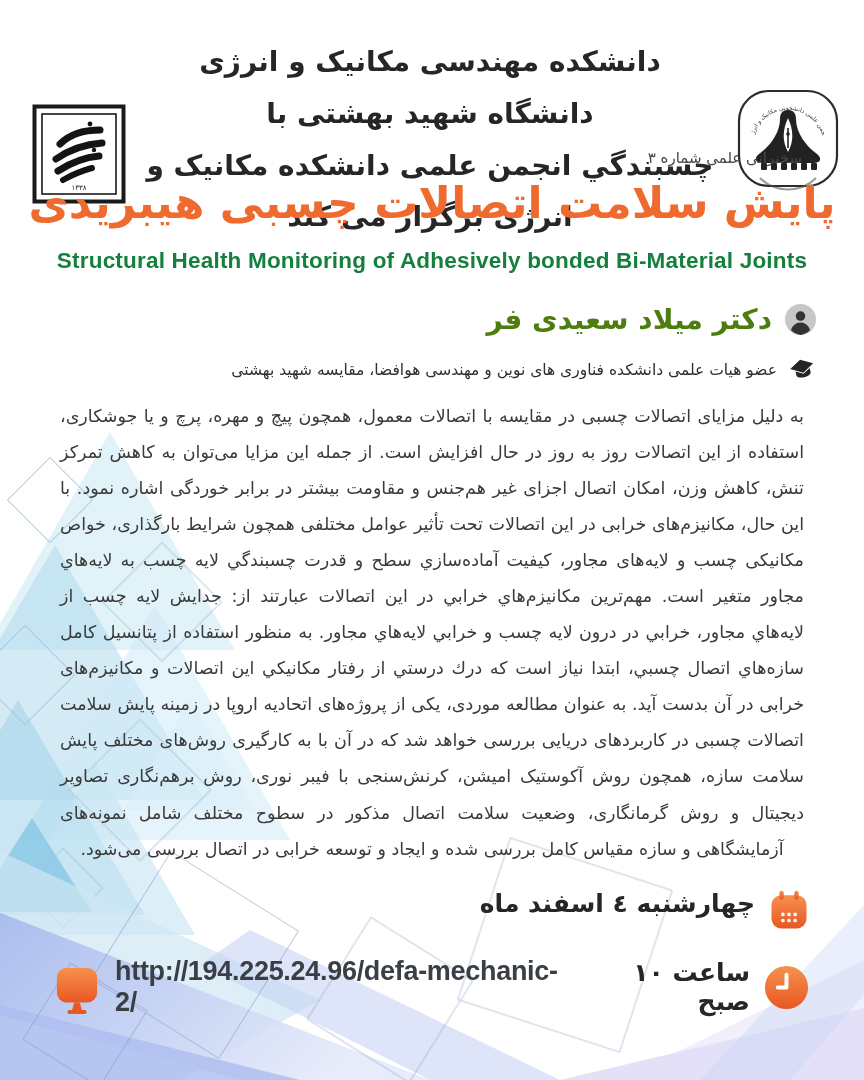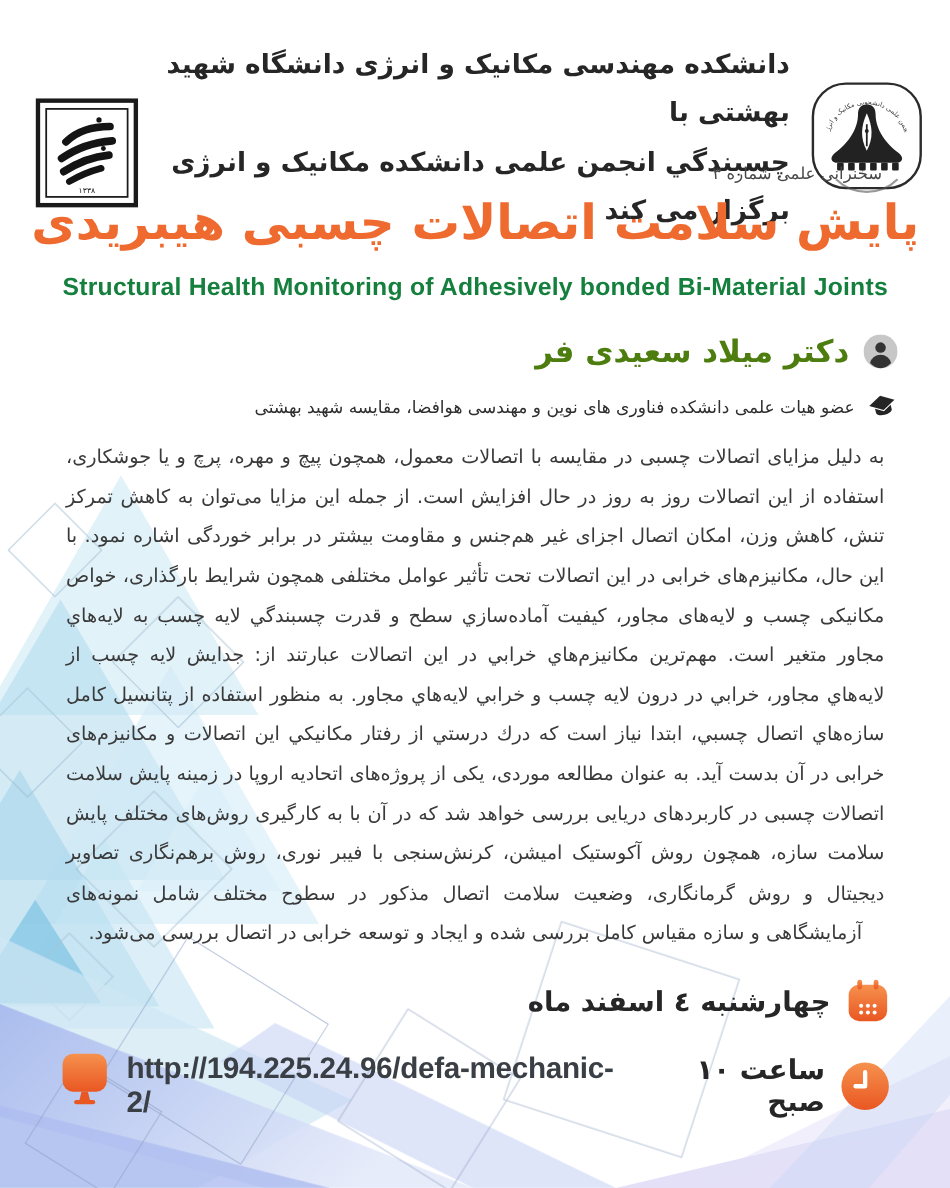--- a/index.html
+++ b/index.html
@@ -3,51 +3,51 @@
 <meta charset="utf-8">
 <style>
   html,body{margin:0;padding:0;background:#e9e9e9;}
   .page{position:relative;width:864px;height:1080px;background:#ffffff;overflow:hidden;
         font-family:"DejaVu Sans",sans-serif;margin:0 auto;}
   .bg{position:absolute;left:0;top:0;width:864px;height:1080px;pointer-events:none;}
 
   .header{position:absolute;top:36px;left:32px;right:22px;display:flex;align-items:center;gap:16px;}
   .uni-logo{width:94px;height:72px;flex:none;}
   .assoc-logo{width:108px;height:104px;flex:none;}
-  .header-text{flex:1;direction:rtl;font-weight:bold;font-size:24px;
+  .header-text{flex:1;text-align:center;direction:rtl;font-weight:bold;font-size:28px;
                line-height:1.85;color:#262626;}
 
   .series{position:absolute;top:149px;right:62px;direction:rtl;font-size:15px;color:#474747;}
 
   .title-fa{position:absolute;top:172px;left:20px;right:20px;margin:0;text-align:center;direction:rtl;
             font-size:44px;font-weight:bold;color:#EE6A2E;line-height:1.4;}
   .title-en{position:absolute;top:248px;left:0;right:0;margin:0;text-align:center;
             font-family:"Liberation Sans",sans-serif;font-size:22.5px;font-weight:bold;
             color:#15803d;letter-spacing:.2px;}
 
   .speaker{position:absolute;top:303px;right:48px;display:flex;direction:rtl;align-items:center;
            gap:13px;font-size:28px;font-weight:bold;color:#4d7c0f;}
   .speaker .icon{width:31px;height:31px;flex:none;}
   .affil{position:absolute;top:356px;right:48px;display:flex;direction:rtl;align-items:center;
          gap:12px;font-size:15.5px;color:#2e2e2e;}
   .affil .icon{width:27px;height:27px;flex:none;}
 
   .abstract{position:absolute;top:398px;left:60px;right:60px;margin:0;direction:rtl;
             text-align:justify;text-align-last:center;font-size:17.5px;line-height:2.06;color:#3a3a3a;}
 
-  .date-row{position:absolute;top:889px;right:54px;display:flex;direction:rtl;align-items:center;
+  .date-row{position:absolute;top:889px;right:54px;display:flex;direction:rtl;
             gap:13px;font-size:25px;font-weight:bold;color:#262626;}
   .date-row .icon{width:42px;height:42px;flex:none;}
 
   .bottom-row{position:absolute;top:956px;left:54px;right:54px;display:flex;direction:rtl;
               justify-content:space-between;align-items:center;}
   .time-group{display:flex;direction:rtl;align-items:center;gap:13px;font-size:25px;
               font-weight:bold;color:#262626;}
   .time-group .icon{width:47px;height:47px;flex:none;}
-  .url-group{display:flex;direction:ltr;align-items:flex-start;gap:15px;
+  .url-group{display:flex;direction:ltr;align-items:flex-end;gap:15px;
              font-family:"Liberation Sans",sans-serif;font-size:27px;font-weight:bold;color:#3a3f45;}
   .url-group .icon{width:46px;height:52px;flex:none;}
   .url-text{letter-spacing:-0.3px;}
 </style>
 </head>
 <body>
 
 <div class="page">
 
   <svg class="bg" viewBox="0 0 864 1080" xmlns="http://www.w3.org/2000/svg">

